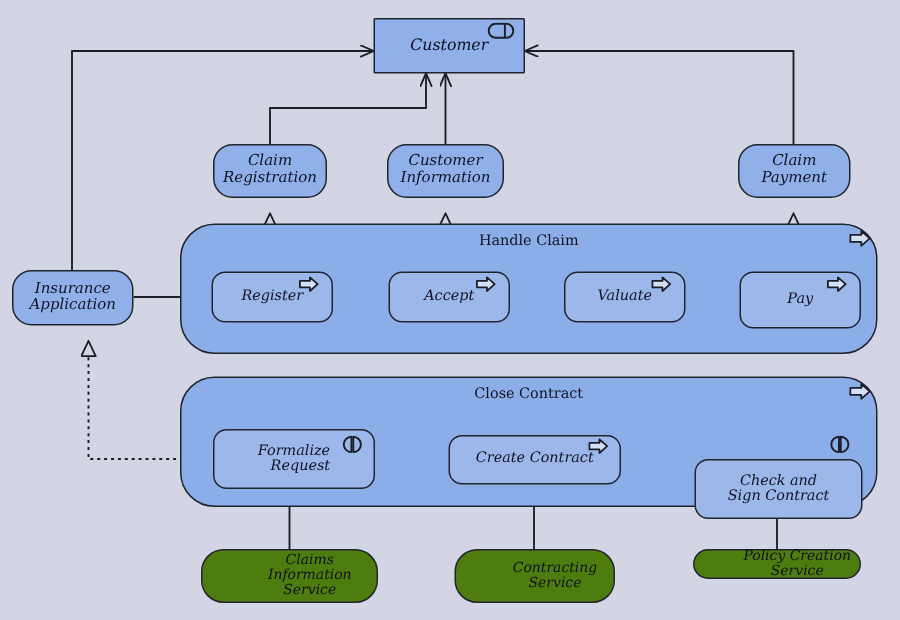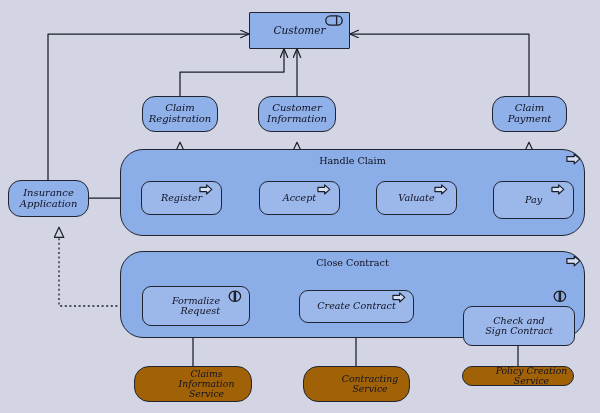--- a/index.html
+++ b/index.html
@@ -58,21 +58,21 @@
   
   .service-node {
     background: #8fb0e8;
     border: 1.4px solid #20242e;
     border-radius: 13px;
     font-size: 10px;
   }
 
   
   .app-service-node {
-    background: #a16207;
+    background: #4d7c0f;
     border: 1.4px solid #20242e;
     border-radius: 15px;
     font-size: 9.3px;
     padding-left: 27px;
   }
 
   
   .container-node {
     background: #8caee8;
     border: 1.6px solid #20242e;

